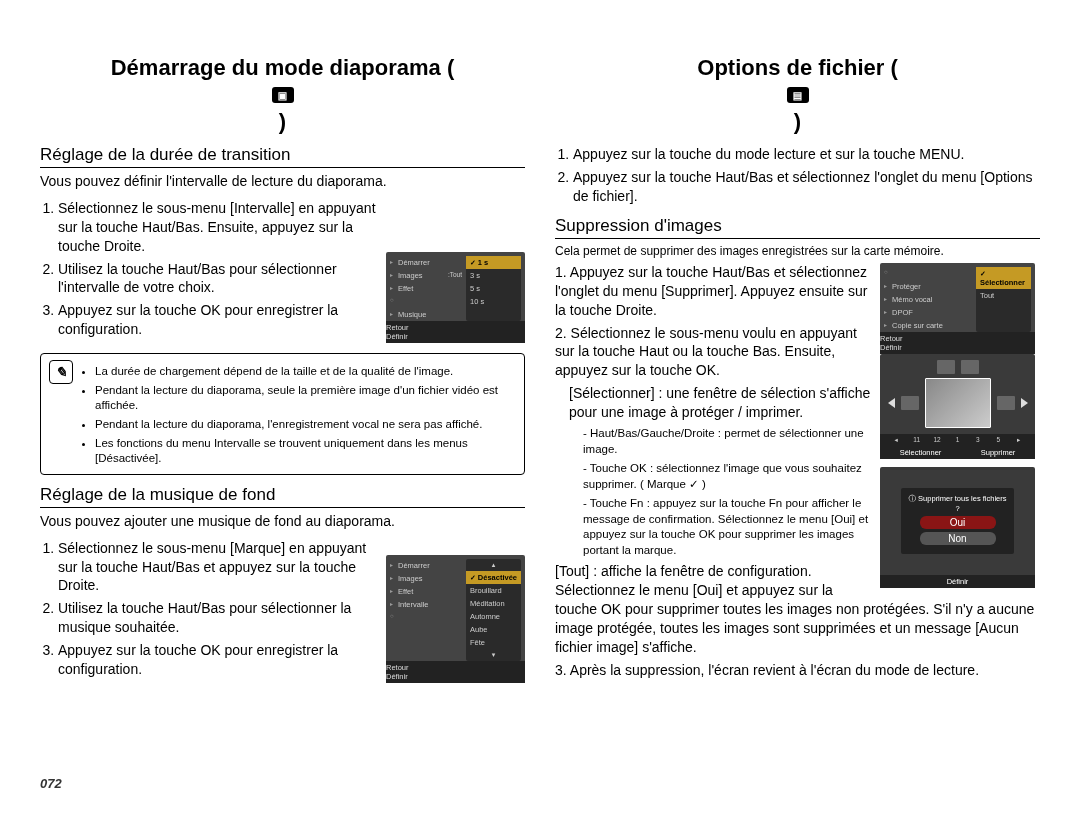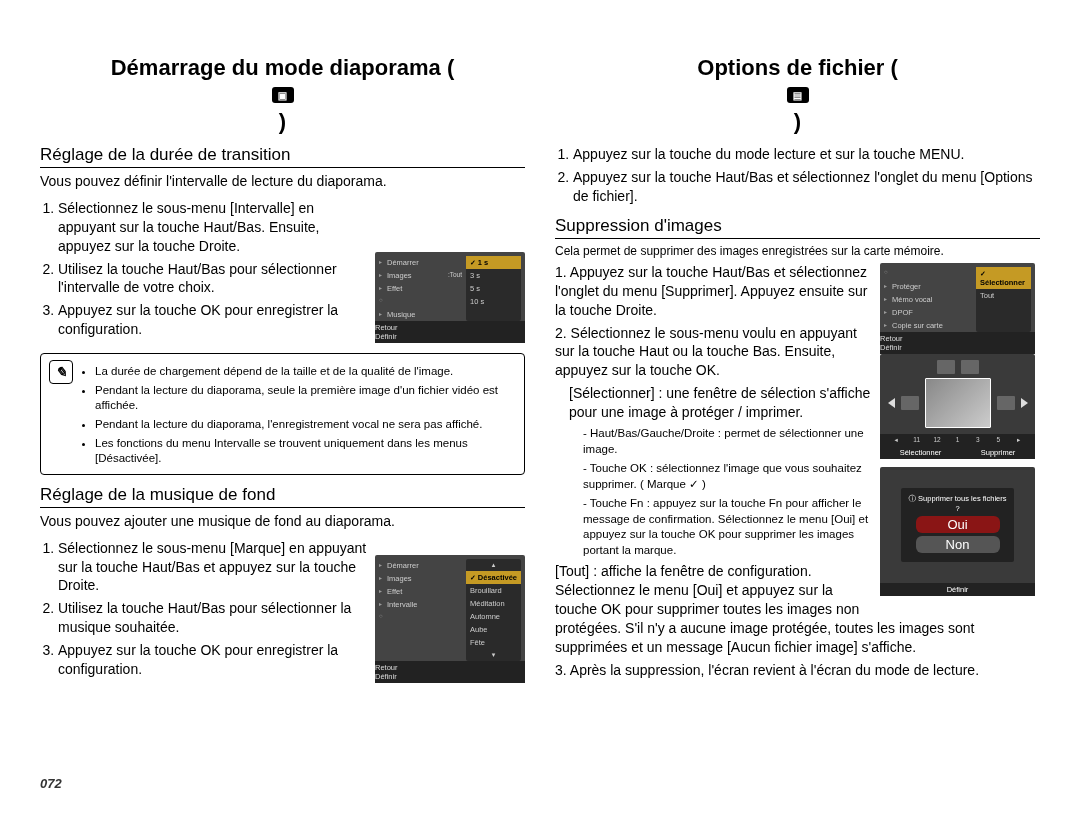--- a/index.html
+++ b/index.html
@@ -93,21 +93,21 @@
     padding-left: 14px;
   }
   .note-box li {
     font-size: 11.5px;
     line-height: 1.3;
     margin-bottom: 2px;
   }
 
   
   .lcd {
-    width: 150px;
+    width: 139px;
     background: #444;
     color: #fff;
     font-size: 8px;
     border-radius: 2px;
     font-family: Arial, sans-serif;
     flex-shrink: 0;
   }
   .lcd .body {
     display: flex;
     padding: 4px 4px 0 4px;
@@ -215,24 +215,24 @@
   .dialog {
     background: #222;
     border-radius: 2px;
     padding: 6px;
     text-align: center;
     font-size: 8px;
   }
   .dialog .btn {
     display: block;
     margin: 3px auto;
-    width: 84px;
+    width: 76px;
     padding: 1px 0;
     border-radius: 6px;
-    font-size: 13px;
+    font-size: 10px;
   }
   .dialog .btn.oui { background: #8a1515; color:#fff; }
   .dialog .btn.non { background: #555; color:#fff; }
 
   .page-num {
     position: absolute;
     bottom: 24px;
     left: 40px;
     font-weight: bold;
     font-size: 13px;

